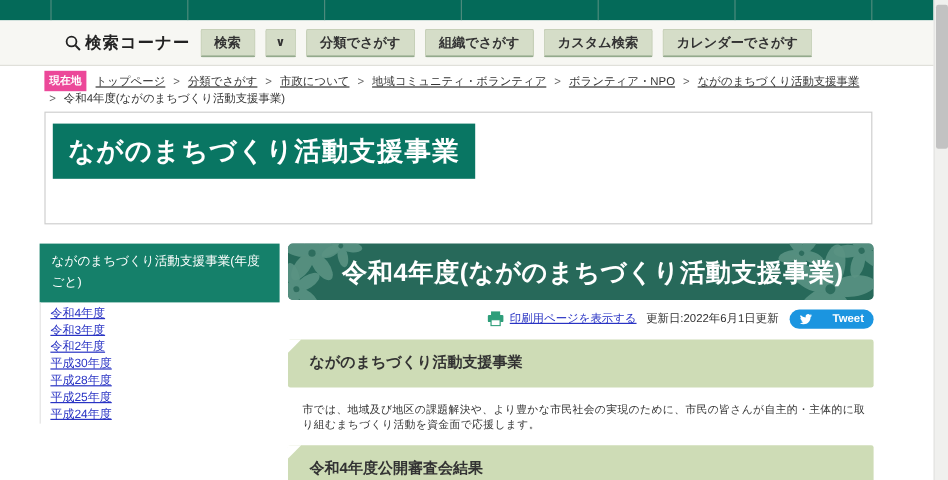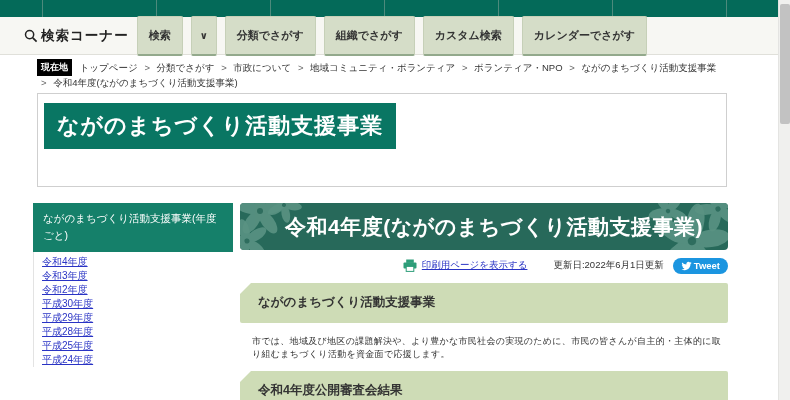--- a/index.html
+++ b/index.html
@@ -18,35 +18,35 @@
   .topbar .seg:first-child { width:43px; }
   .topbar .seg:nth-child(n+2) { width:114px; }
   .topbar .seg:last-child { flex:1; border-right:none; }
 
   
   .scrollbar { position:absolute; top:0; right:0; width:12px; height:400px; background:#f0f0ee; border-left:1px solid #e4e4e2; }
   .scroll-thumb { position:absolute; top:4px; left:1px; width:10px; height:120px; background:#c2c2c2; border-radius:2px; }
 
   
   .searchbar { position:absolute; top:17px; left:0; width:778px; height:38px; background:#f7f7f3;
-    border-bottom:1px solid #e0e0da; display:flex; align-items:center; padding-left:24px; }
+    border-bottom:1px solid #e0e0da; display:flex; align-items:center; padding-left:54px; }
   .search-label { display:flex; align-items:center; gap:3px; font-size:13.5px; font-weight:bold; color:#222; letter-spacing:1px; }
   .search-input { width:136px; height:21px; border:1px solid #b8b8b2; background:#fff; font-size:9px; padding:0 6px; margin-left:7px; }
   .search-input::placeholder { color:#9a9a94; }
   .btn { background:#d5ddc8; border:1px solid #c6d0b8; border-bottom:2px solid #93a98c; border-radius:2px;
-    color:#333; font-size:11px; font-weight:bold; height:40px; padding:0 11px; margin-left:8px;
+    color:#333; font-size:11px; font-weight:bold; height:24px; padding:0 11px; margin-left:8px;
     font-family:"Liberation Sans","DejaVu Sans",sans-serif; cursor:pointer; }
   .btn.small { padding:0 8px; font-size:10px; }
 
   
   .breadcrumb { position:absolute; top:59px; left:37px; width:724px; font-size:9.5px; color:#333; }
   .crumb-line { line-height:14px; }
-  .badge { display:inline-block; background:#000000; color:#fff; font-size:9px; font-weight:bold;
+  .badge { display:inline-block; background:#ec4899; color:#fff; font-size:9px; font-weight:bold;
     padding:1px 4px 2px; margin-right:5px; vertical-align:1px; }
-  .crumb-link { color:#333; }
+  .crumb-link { color:#333; text-decoration:underline; }
   .sep { color:#666; margin:0 4px; }
 
   
   .title-box { position:absolute; top:93px; left:37px; width:690px; height:94px; background:#fff; border:1px solid #cfcfcf; }
   .title-block { position:absolute; top:9px; left:6px; background:#097663; color:#fff;
     font-family:"Liberation Serif","DejaVu Serif",serif; font-size:22px; letter-spacing:1px; padding:8px 13px; }
 
   
   .sidebar { position:absolute; top:203px; left:33px; width:200px; }
   .sidebar-header { background:#15806a; color:#fff; font-size:10.5px; line-height:1.6; padding:7px 10px 8px; }
@@ -55,22 +55,22 @@
 
   
   .main { position:absolute; top:203px; left:240px; width:488px; }
   .banner { position:relative; height:47px; background:#27695a; border-radius:4px; overflow:hidden;
     display:flex; align-items:center; padding-left:45px; color:#fff; font-size:14px; letter-spacing:0.5px; }
   .banner svg { position:absolute; top:0; left:0; }
   .banner-title { position:relative; z-index:2; }
 
   .meta-row { margin-top:7px; height:17px; display:flex; justify-content:flex-end; align-items:center; gap:5px; font-size:9.5px; }
   .print-link { color:#2933c4; text-decoration:underline; }
-  .updated { color:#333; margin-left:21px; }
-  .tweet-btn { display:inline-flex; align-items:center; gap:2px; background:#1b95e0; color:#fff;
+  .updated { color:#333; margin-left:3px; }
+  .tweet-btn { display:inline-flex; align-items:center; gap:17px; background:#1b95e0; color:#fff;
     font-size:9.5px; font-weight:bold; border:none; border-radius:9px; height:16px; padding:0 8px; margin-left:4px; cursor:pointer;
     font-family:"Liberation Sans","DejaVu Sans",sans-serif; }
 
   .section-heading { position:relative; background:#cedcb6; border-radius:2px; color:#333;
     font-size:12.5px; font-weight:bold; padding:11px 18px 12px; }
   .section-heading::before { content:""; position:absolute; top:0; left:0; width:0; height:0;
     border-top:11px solid #fff; border-right:11px solid transparent; }
   .sh1 { margin-top:9px; }
   .sh2 { margin-top:9px; }
   .body-text { margin:12px 0 10px 12px; font-size:9px; line-height:13px; color:#333; letter-spacing:0.3px; }
@@ -130,21 +130,20 @@
   <h1 class="title-block">ながのまちづくり活動支援事業</h1>
 </div>
 
 <div class="sidebar">
   <div class="sidebar-header">ながのまちづくり活動支援事業(年度ごと)</div>
   <div class="sidebar-list">
     <a class="sidebar-item">令和4年度</a>
     <a class="sidebar-item">令和3年度</a>
     <a class="sidebar-item">令和2年度</a>
     <a class="sidebar-item">平成30年度</a>
-    <a class="sidebar-item">平成29年度</a>
     <a class="sidebar-item">平成28年度</a>
     <a class="sidebar-item">平成25年度</a>
     <a class="sidebar-item">平成24年度</a>
   </div>
 </div>
 
 <div class="main">
   <div class="banner">
     <svg width="488" height="47" viewBox="0 0 488 47">
       <defs>

